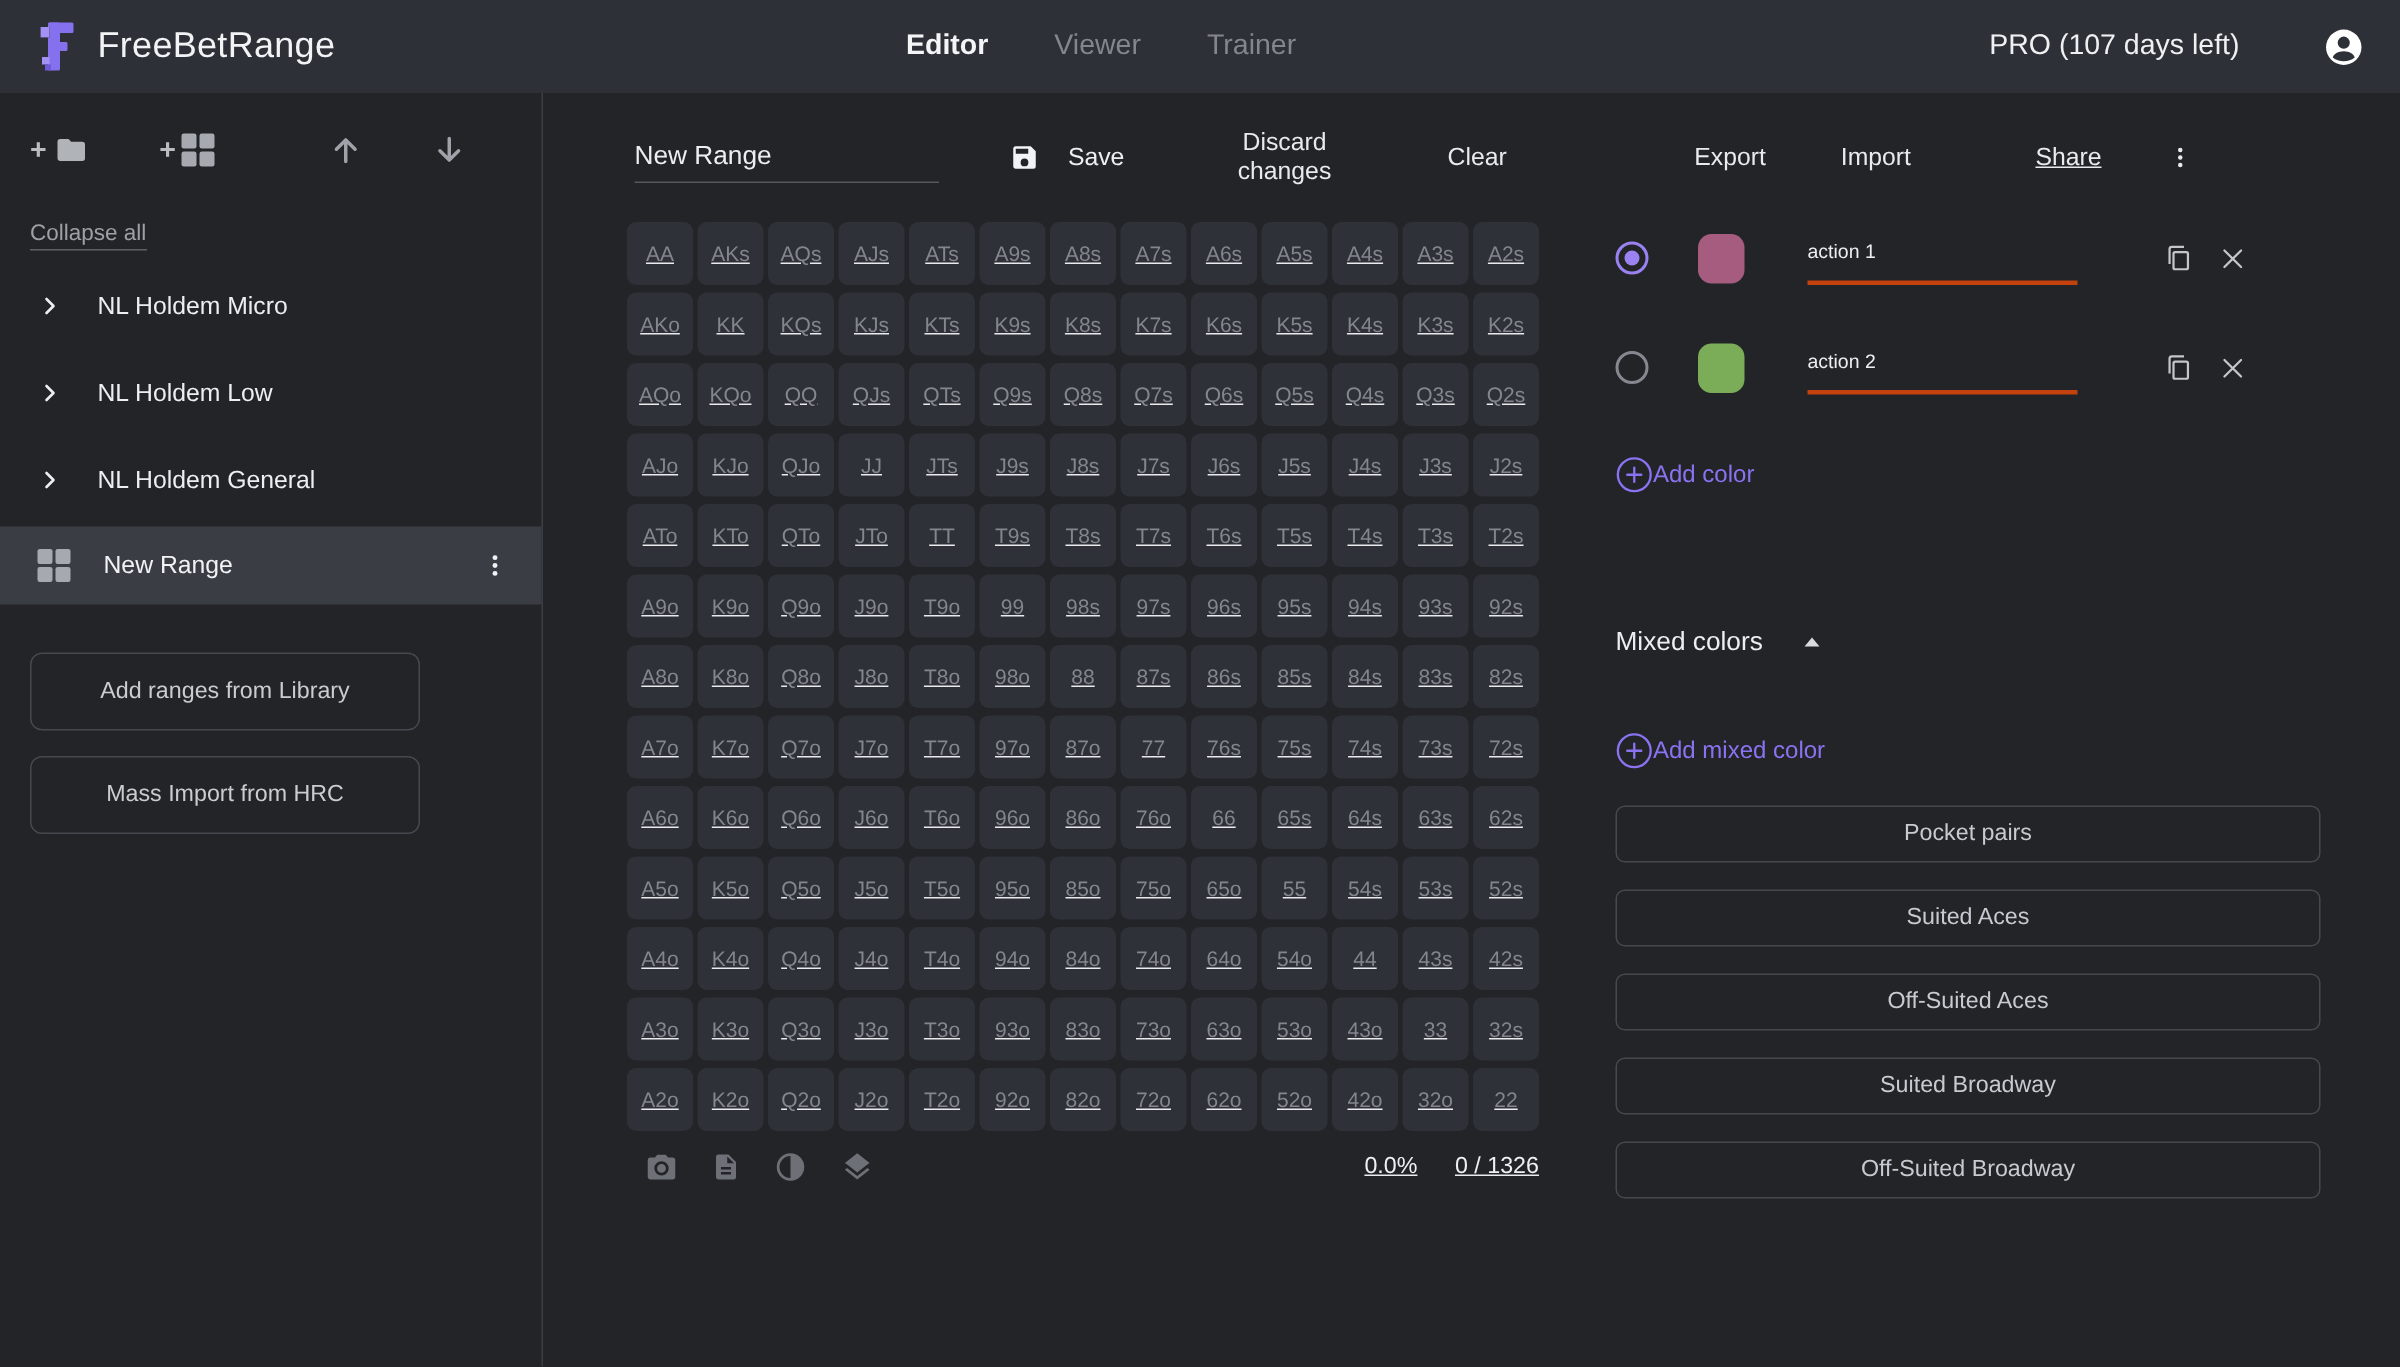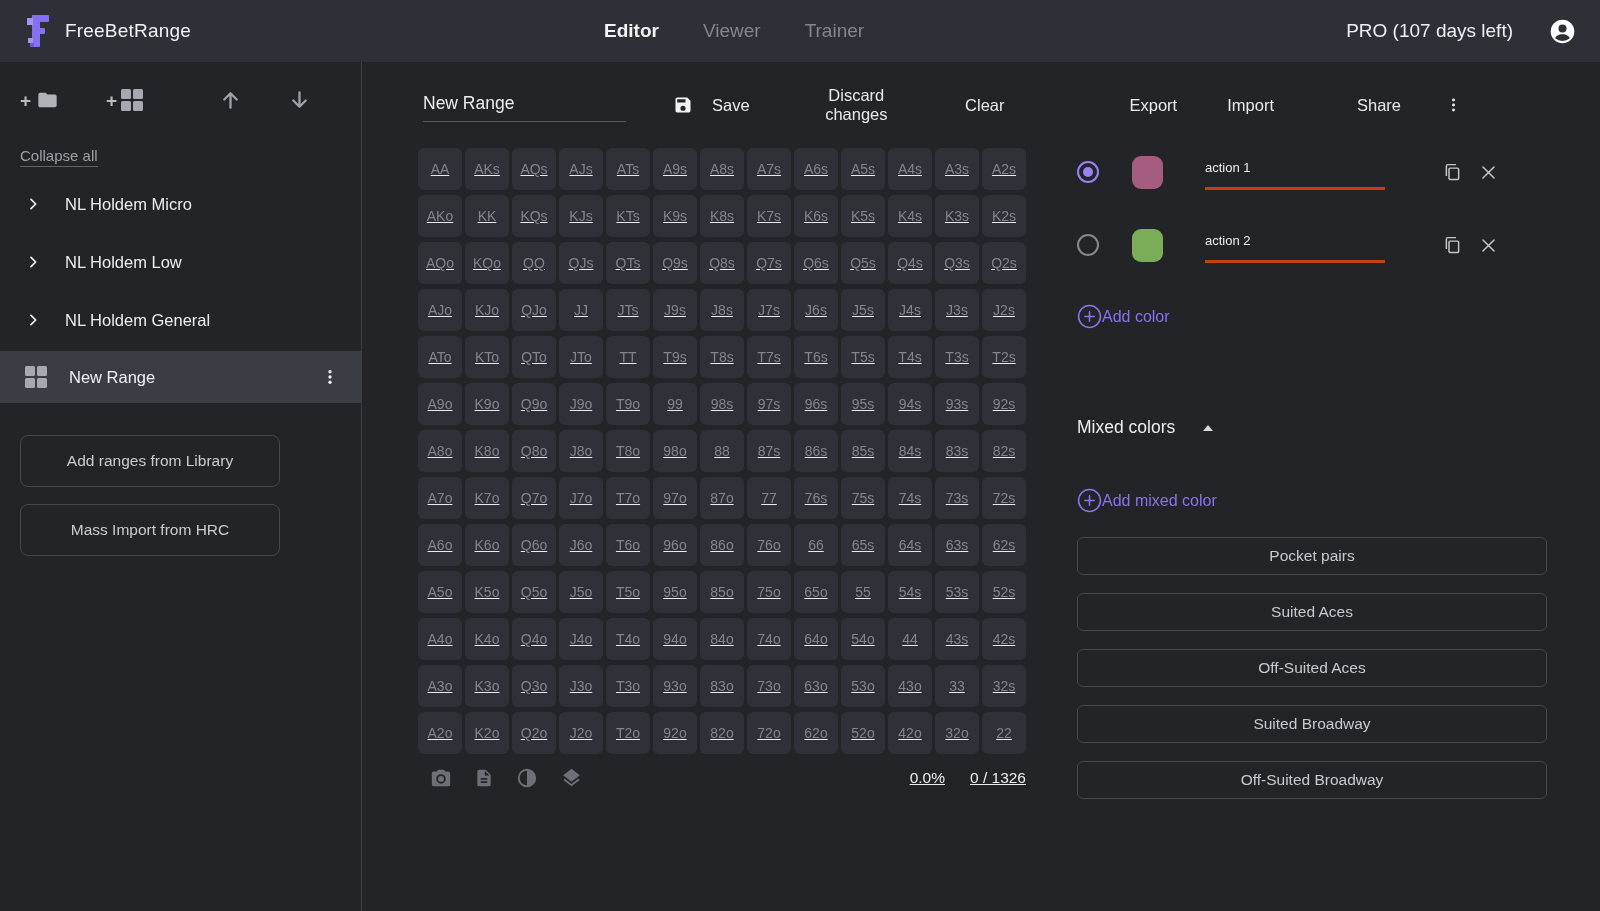--- a/index.html
+++ b/index.html
@@ -4,25 +4,25 @@
 <style>
   * { margin:0; padding:0; box-sizing:border-box; }
   html,body { width:1600px; height:911px; overflow:hidden; background:#222428;
     font-family:"Liberation Sans", sans-serif; color:#e9ebee; }
   button { font-family:inherit; background:none; border:none; color:inherit; cursor:pointer; }
   input { font-family:inherit; background:transparent; border:none; outline:none; color:#eceef1; }
 
   
   .navbar { height:62px; background:#2d3036; display:flex; align-items:center; padding:0 24px; position:relative; }
   .brand { display:flex; align-items:center; gap:12px; }
-  .brand-text { font-size:19px; color:#f1f3f5; letter-spacing:.2px; }
+  .brand-text { font-size:24px; color:#f1f3f5; letter-spacing:.2px; }
   .nav-tabs { position:absolute; left:604px; display:flex; gap:44px; }
   .nav-tab { font-size:19px; color:#83868c; }
   .nav-tab.active { color:#f4f5f7; font-weight:700; }
-  .nav-right { margin-left:auto; display:flex; align-items:center; gap:36px;justify-content:flex-end; }
+  .nav-right { margin-left:auto; display:flex; align-items:center; gap:56px;justify-content:flex-end; }
   .plan { font-size:19px; color:#eef0f2; }
 
   
   .app { display:flex; height:849px; }
   .sidebar { width:362px; border-right:1px solid #3b3e44; flex-shrink:0; }
   .content { flex:1; display:flex; flex-direction:column; }
 
   
   .side-toolbar { margin:24px 24px 0 20px; height:28px; display:flex; align-items:center; color:#a6a9af; }
   .tool-btn { display:flex; align-items:center; gap:4px; color:#a6a9af; }
@@ -49,21 +49,21 @@
   
   .editor-head { height:86px; display:flex; align-items:center; flex-shrink:0; }
   .range-name { margin-left:61px; width:216px; }
   .range-name input { width:100%; font-size:17.5px; padding:4px 0 7px; border-bottom:1px solid #54575e; }
   .save-btn { margin-left:47px; display:flex; align-items:center; gap:19px; font-size:16.5px; color:#eceef1; }
   .txt-btn { font-size:16.5px; color:#e8eaed; }
   .btn-discard { margin-left:49px; }
   .btn-clear { margin-left:51px; }
   .btn-export { margin-left:125px; }
   .btn-import { margin-left:50px; }
-  .btn-share { margin-left:83px; }
+  .btn-share { margin-left:83px;text-decoration:underline; }
   .head-kebab { margin-left:44px; margin-right:138px; color:#e8eaed; }
 
   
   .content-body { display:flex; flex:1; }
   .main { width:698px; flex-shrink:0;text-decoration:underline; }
   .hand-grid { margin-left:56px; display:grid; grid-template-columns:repeat(13,44px);
     grid-auto-rows:42px; gap:5px 3px; width:608px; }
   .cell { background:#2e3137; border-radius:6px; color:#83868d; font-size:14px;
     display:flex; align-items:center; justify-content:center; cursor:pointer; }
   .grid-footer { margin:13px 34px 0 68px; display:flex; align-items:center; }

